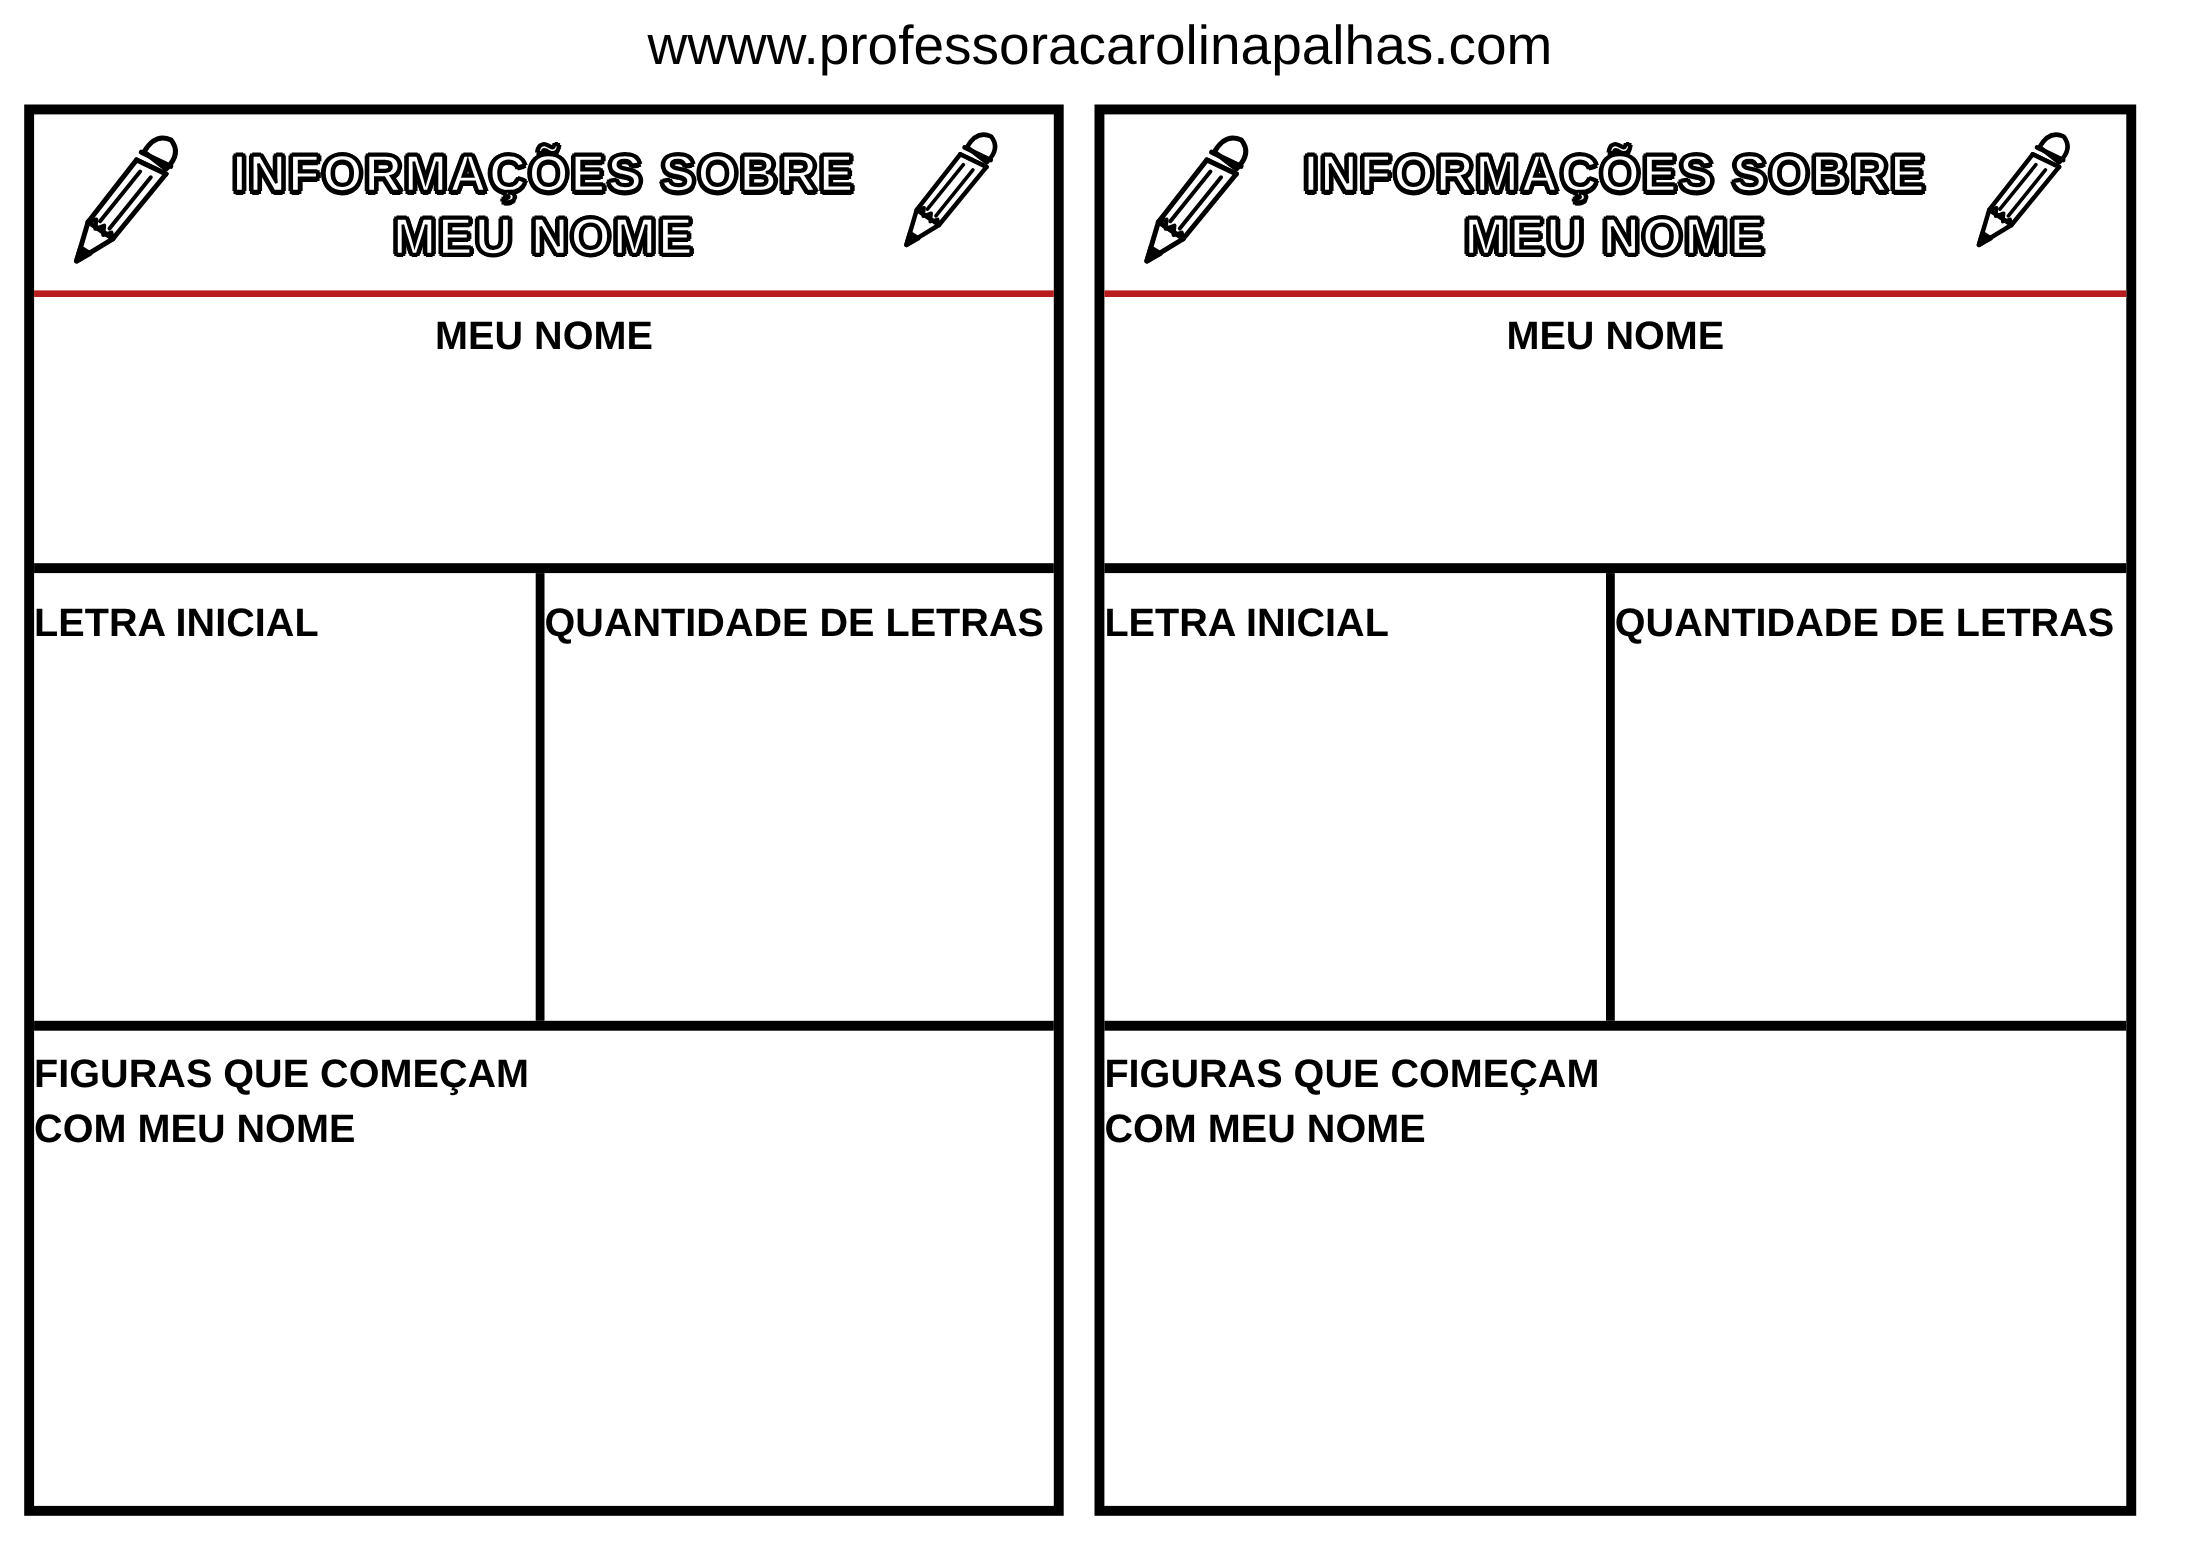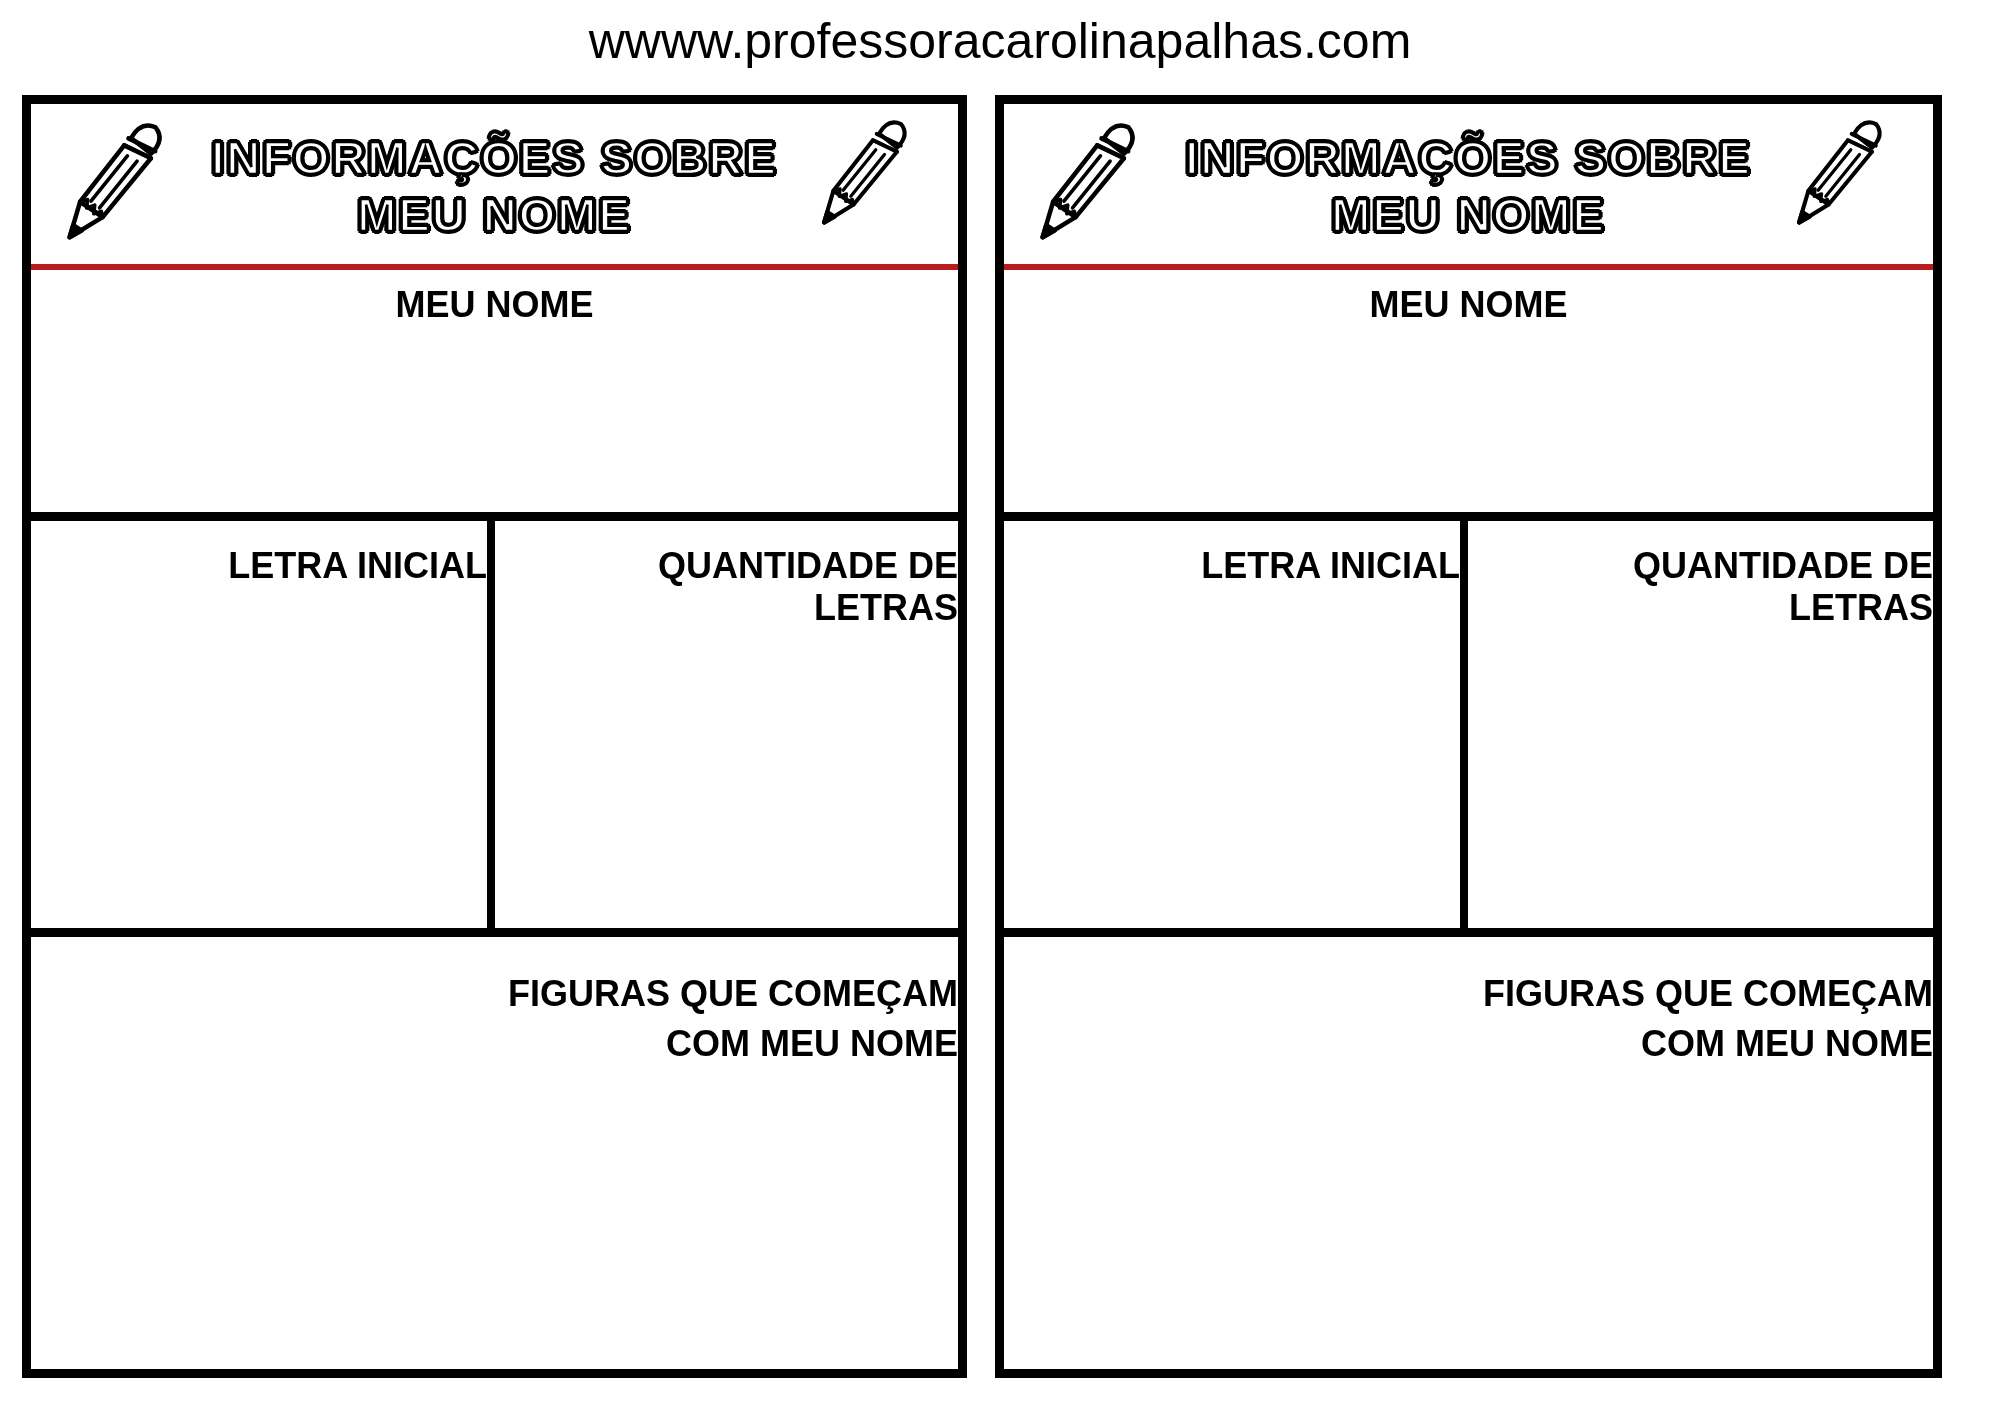--- a/index.html
+++ b/index.html
@@ -79,34 +79,34 @@
     text-align: center;
   }
   .section-name .label { margin-top: 14px; }
 
   .section-columns {
     flex: 0 0 416px;
     border-bottom: 9px solid #000;
     box-sizing: border-box;
     display: flex;
   }
-  .col { text-align: right; padding-left: 28px; }
+  .col { text-align: left; }
   .col-initial {
     width: 464px;
     border-right: 8px solid #000;
     box-sizing: border-box;
     flex: 0 0 auto;
   }
   .col-count { flex: 1 1 auto; }
   .col .label { margin-top: 24px; }
 
   .section-figures {
     flex: 1 1 auto;
-    text-align: right;
-    padding-top: 32px;
+    text-align: left;
+    padding-top: 14px;
   }
 
   .label {
     font-weight: bold;
     font-size: 36px;
     color: #000;
     display: block;
   }
   .label-line { line-height: 50px; }
 

